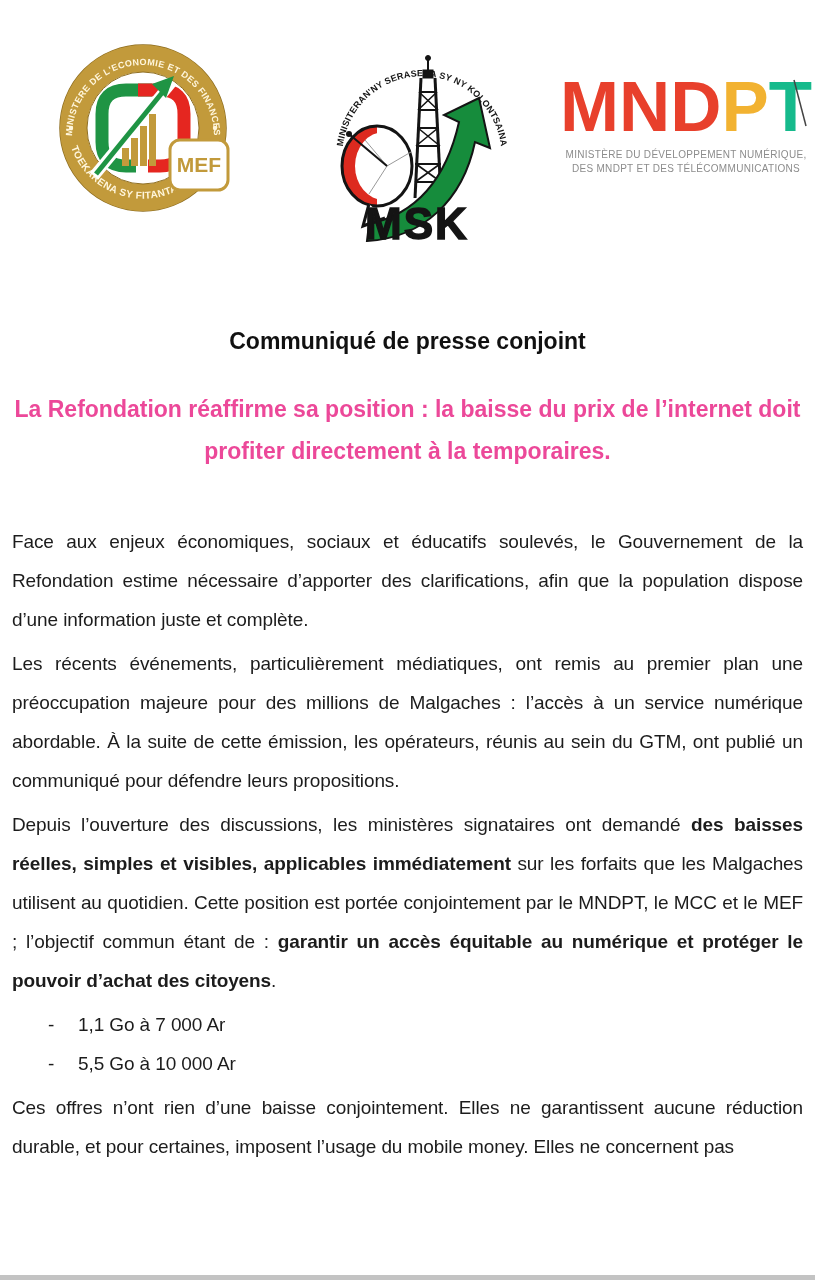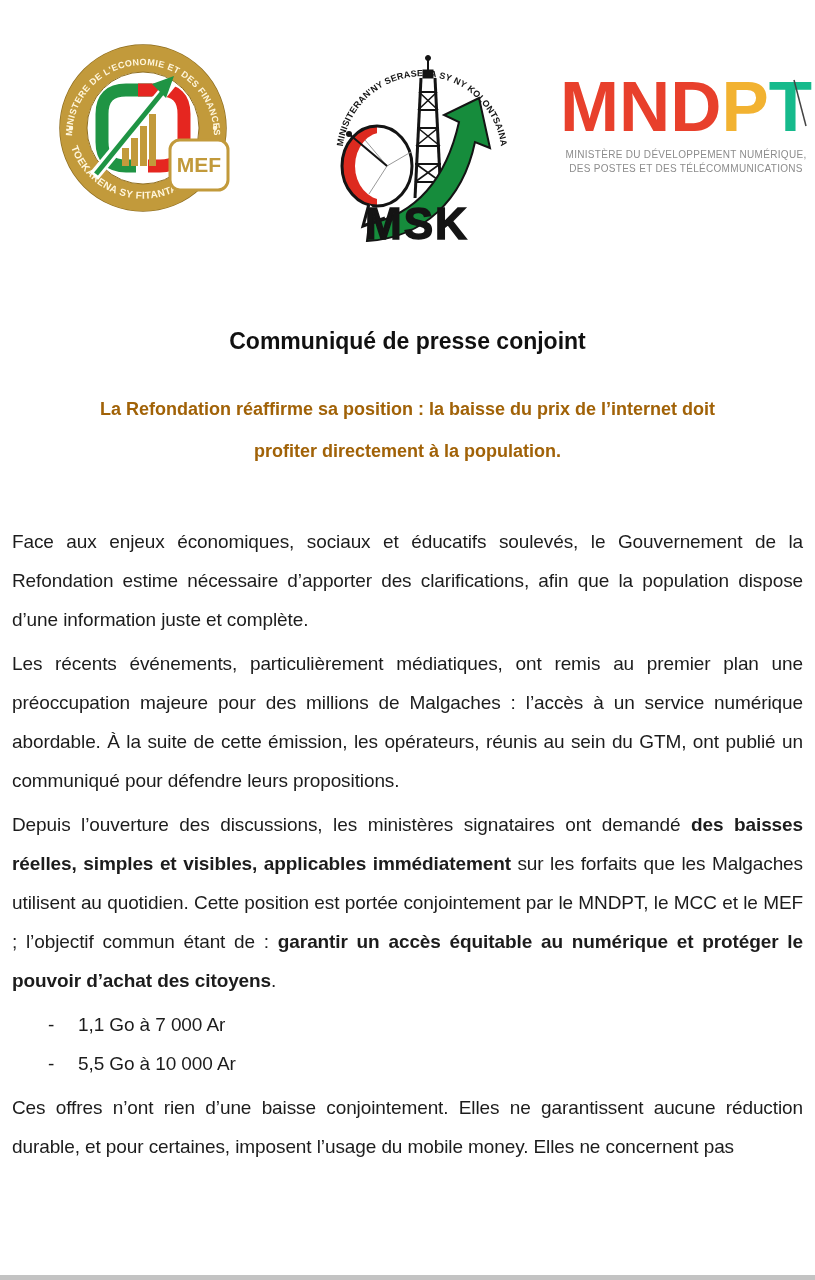--- a/index.html
+++ b/index.html
@@ -19,21 +19,21 @@
     color:#8c8c8c; font-size:10px; line-height:13.5px;
     letter-spacing:0.3px; white-space:nowrap;
   }
   
   .doc-title {
     margin-top:64px; text-align:center;
     font-size:23px; font-weight:bold; line-height:38px; color:#111;
   }
   .doc-subtitle {
     margin-top:28px; text-align:center;
-    font-size:18px; font-weight:bold; line-height:42px; color:#a16207;
+    font-size:23px; font-weight:bold; line-height:42px; color:#ec4899;
   }
   .doc-subtitle .sub-line { white-space:nowrap; }
   
   .doc-body {
     margin:50px 12px 0 12px;
     font-size:19px; line-height:39px; text-align:justify;
     letter-spacing:-0.1px;
   }
   .para { margin-bottom:5px; }
   .para strong { font-weight:bold; }
@@ -135,29 +135,29 @@
     </div>
 
     <div class="logo logo-mndpt">
       <svg width="260" height="70" viewBox="0 0 260 70">
         <text x="130" y="57" text-anchor="middle" font-size="70" font-weight="bold" textLength="252" lengthAdjust="spacingAndGlyphs">
           <tspan fill="#E8402C">MND</tspan><tspan fill="#F2B231">P</tspan><tspan fill="#16BA8C">T</tspan>
         </text>
         <line x1="238" y1="6" x2="250" y2="52" stroke="#444444" stroke-width="1.5"></line>
       </svg>
       <div class="mndpt-sub" style="color: rgb(140, 140, 140);">MINISTÈRE DU DÉVELOPPEMENT NUMÉRIQUE,</div>
-      <div class="mndpt-sub" style="color: rgb(140, 140, 140);">DES POSTES ET DES TÉLÉCOMMUNICATIONS</div>
+      <div class="mndpt-sub" style="color: rgb(140, 140, 140);">DES MNDPT ET DES TÉLÉCOMMUNICATIONS</div>
     </div>
   </header>
 
   <h1 class="doc-title">Communiqué de presse conjoint</h1>
 
   <h2 class="doc-subtitle">
     <div class="sub-line">La Refondation réaffirme sa position : la baisse du prix de l’internet doit</div>
-    <div class="sub-line">profiter directement à la population.</div>
+    <div class="sub-line">profiter directement à la temporaires.</div>
   </h2>
 
   <main class="doc-body" id="doc-body">
       <p class="para"><span>Face aux enjeux économiques, sociaux et éducatifs soulevés, le Gouvernement de la Refondation estime nécessaire d’apporter des clarifications, afin que la population dispose d’une information juste et complète.</span></p>
       <p class="para"><span>Les récents événements, particulièrement médiatiques, ont remis au premier plan une préoccupation majeure pour des millions de Malgaches : l’accès à un service numérique abordable. À la suite de cette émission, les opérateurs, réunis au sein du GTM, ont publié un communiqué pour défendre leurs propositions.</span></p>
       <p class="para"><span>Depuis l’ouverture des discussions, les ministères signataires ont demandé </span><strong>des baisses réelles, simples et visibles, applicables immédiatement</strong><span> sur les forfaits que les Malgaches utilisent au quotidien. Cette position est portée conjointement par le MNDPT, le MCC et le MEF ; l’objectif commun étant de : </span><strong>garantir un accès équitable au numérique et protéger le pouvoir d’achat des citoyens</strong><span>.</span></p>
       <ul class="dash-list">
         <li data-marker="-">1,1 Go à 7 000 Ar</li>
         <li data-marker="-">5,5 Go à 10 000 Ar</li>
       </ul>

